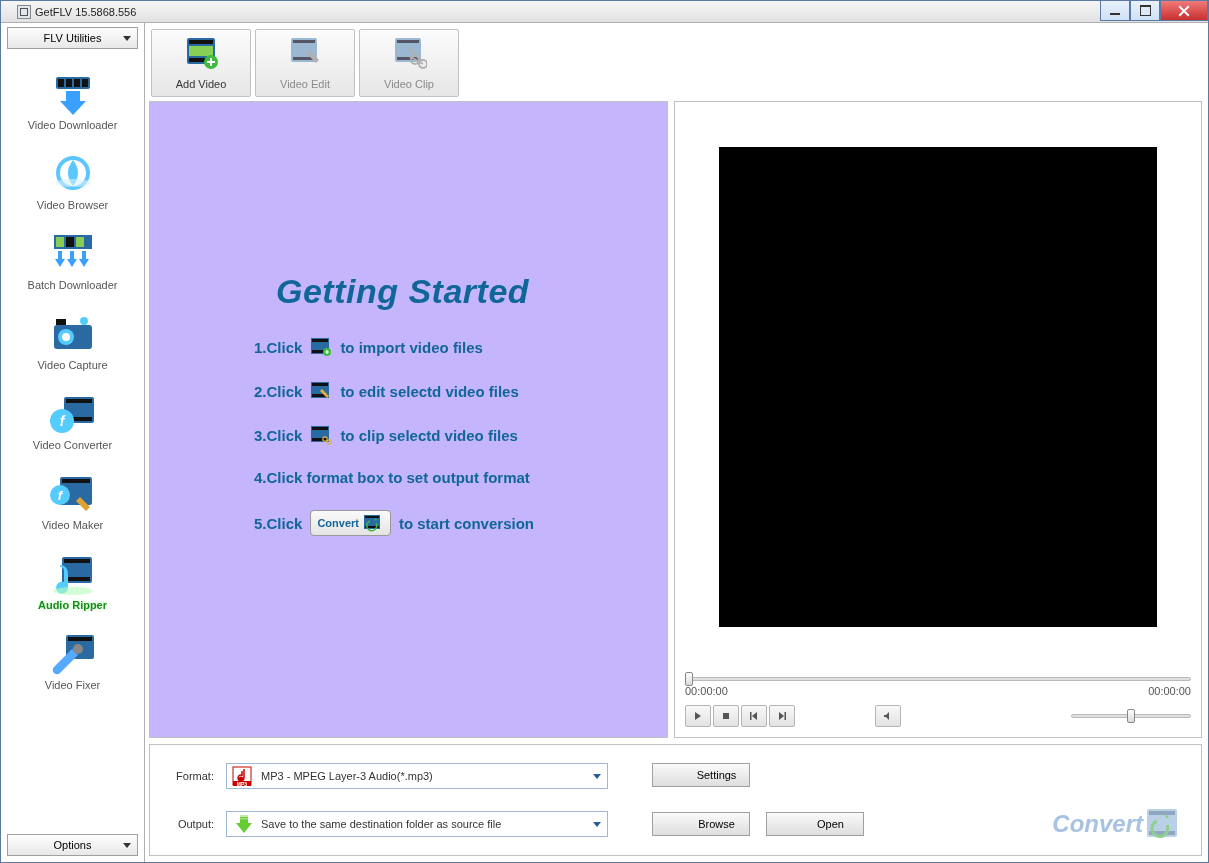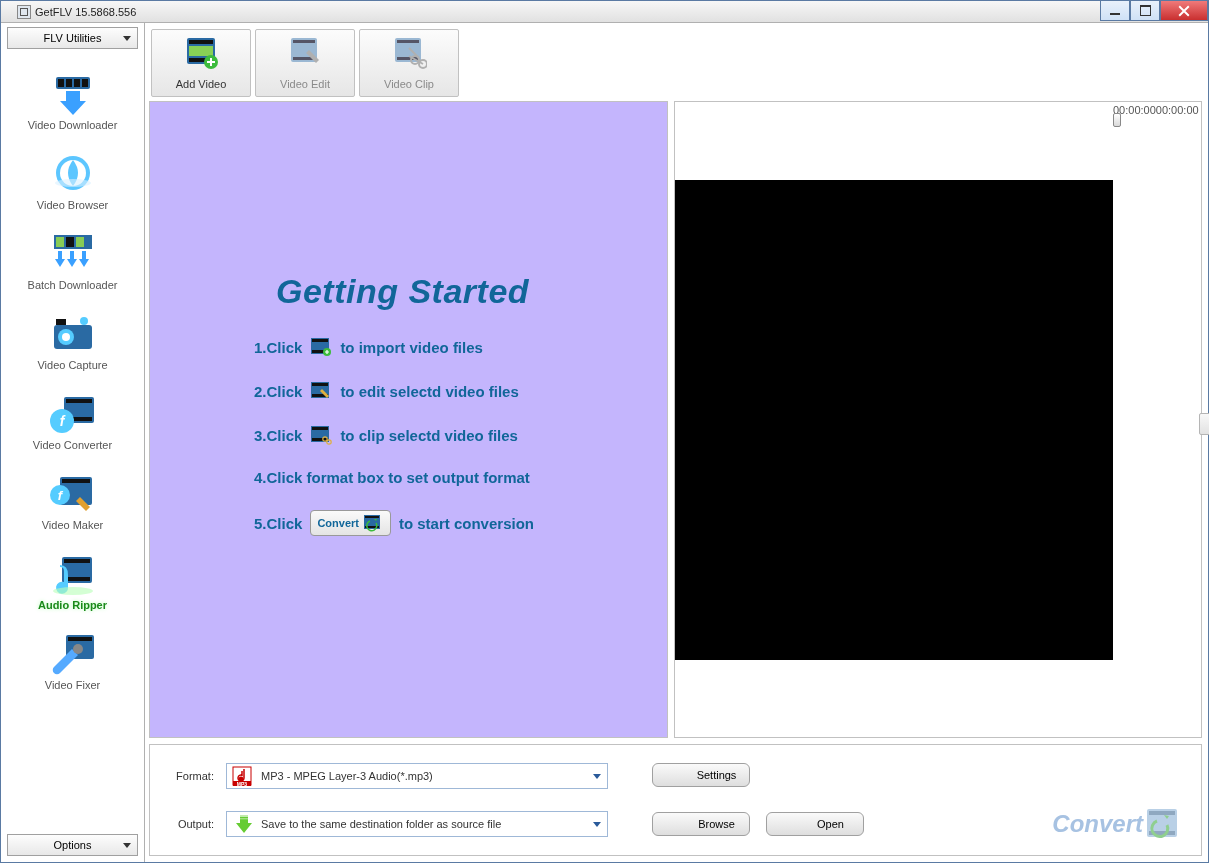--- a/index.html
+++ b/index.html
@@ -106,21 +106,21 @@
     flex:1; border:1px solid #c1c1c1; background:#c4b5fd; padding: 60px 30px;
   }
   .gs-title { font-size: 34px; font-weight:bold; font-style:italic; color:#116699; margin: 110px 0 26px 96px; letter-spacing:0.5px;}
   .gs-step { font-size:15px; font-weight:bold; color:#116699; margin: 0 0 24px 74px; display:flex; align-items:center; gap:8px; white-space:nowrap;}
   .gs-step .mini-icon { width:22px; height:20px; display:inline-flex;}
   .gs-convert-btn { display:inline-flex; align-items:center; border:1px solid #999; border-radius:4px; padding:2px 6px; background:linear-gradient(#fafafa,#e4e4e4); font-size:11px; font-weight:bold; color:#116699;}
   .gs-convert-btn .mini-icon{margin-left:3px;}
 
   .preview-panel {
     width: 528px; border:1px solid #c1c1c1; background:#fff;
-    display:flex; flex-direction:row; padding:0;
+    display:flex; flex-direction:column; padding:10px;
   }
   .video-area {
     flex:1; display:flex; align-items:center; justify-content:center;
     min-height:0;
   }
   .video-box { width: 438px; height: 480px; background:#000; }
   .seekbar { margin-top: 14px; height: 8px; position:relative;}
   .seek-track { height:4px; background:#e0e0e0; border:1px solid #bbb; border-radius:2px; position:absolute; top:2px; left:0; right:0;}
   .seek-thumb { width:8px; height:14px; background:linear-gradient(#fff,#d9d9d9); border:1px solid #888; border-radius:2px; position:absolute; top:-3px; left:0;}
   .time-row { display:flex; justify-content:space-between; font-size:11px; color:#555; margin-top:2px;}
@@ -148,21 +148,21 @@
     position:relative; font-size:11px; color:#333;
   }
   .combo .c-icon{ width:26px; height:22px; margin-right:4px; display:flex; align-items:center; justify-content:center;}
   .combo::after{
     content:''; position:absolute; right:6px; top:10px;
     border-left:4px solid transparent; border-right:4px solid transparent;
     border-top:5px solid #2a5a9a;
   }
   .btn {
     width: 98px; height:24px; border:1px solid #a0a0a0;
-    background:linear-gradient(#fafafa,#dedede); border-radius:6px;
+    background:linear-gradient(#fafafa,#dedede); border-radius:0;
     display:flex; align-items:center; justify-content:center; font-size:11px;padding-left:31px;
   }
   .btn-col { display:flex; flex-direction:column; gap:25px; margin-left:24px;}
   .btn-row2 { display:flex; gap:16px;}
   .convert-big {
     position:absolute; right:20px; bottom:14px;
     display:flex; align-items:center; gap:2px;
     font-size:24px; font-weight:bold; font-style:italic; color:#a7c2e2;
   }
   .convert-big .film{ width:36px; height:34px;}

